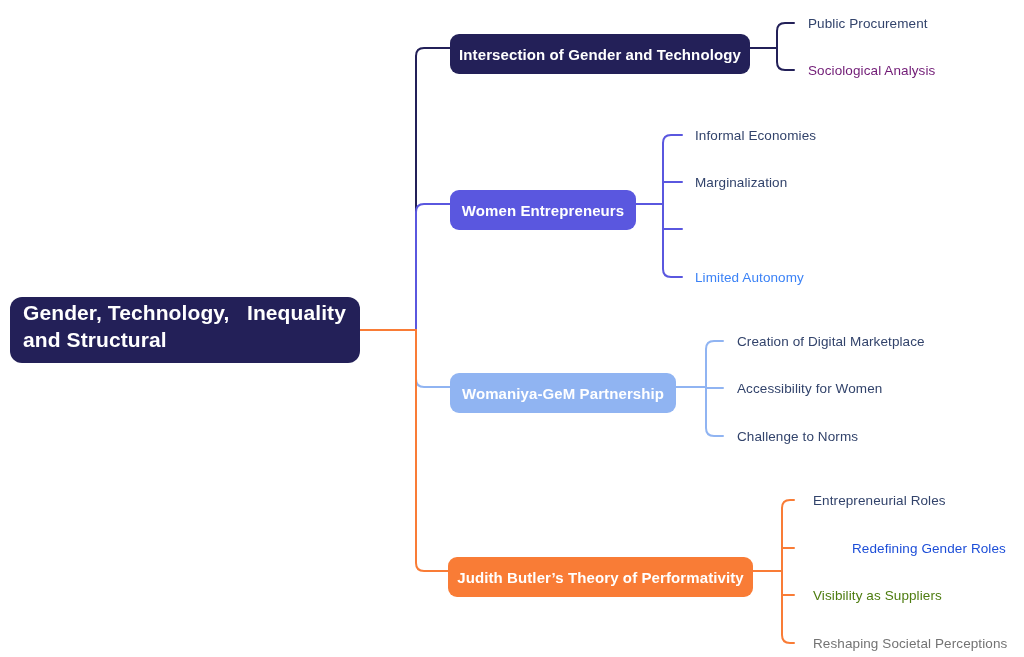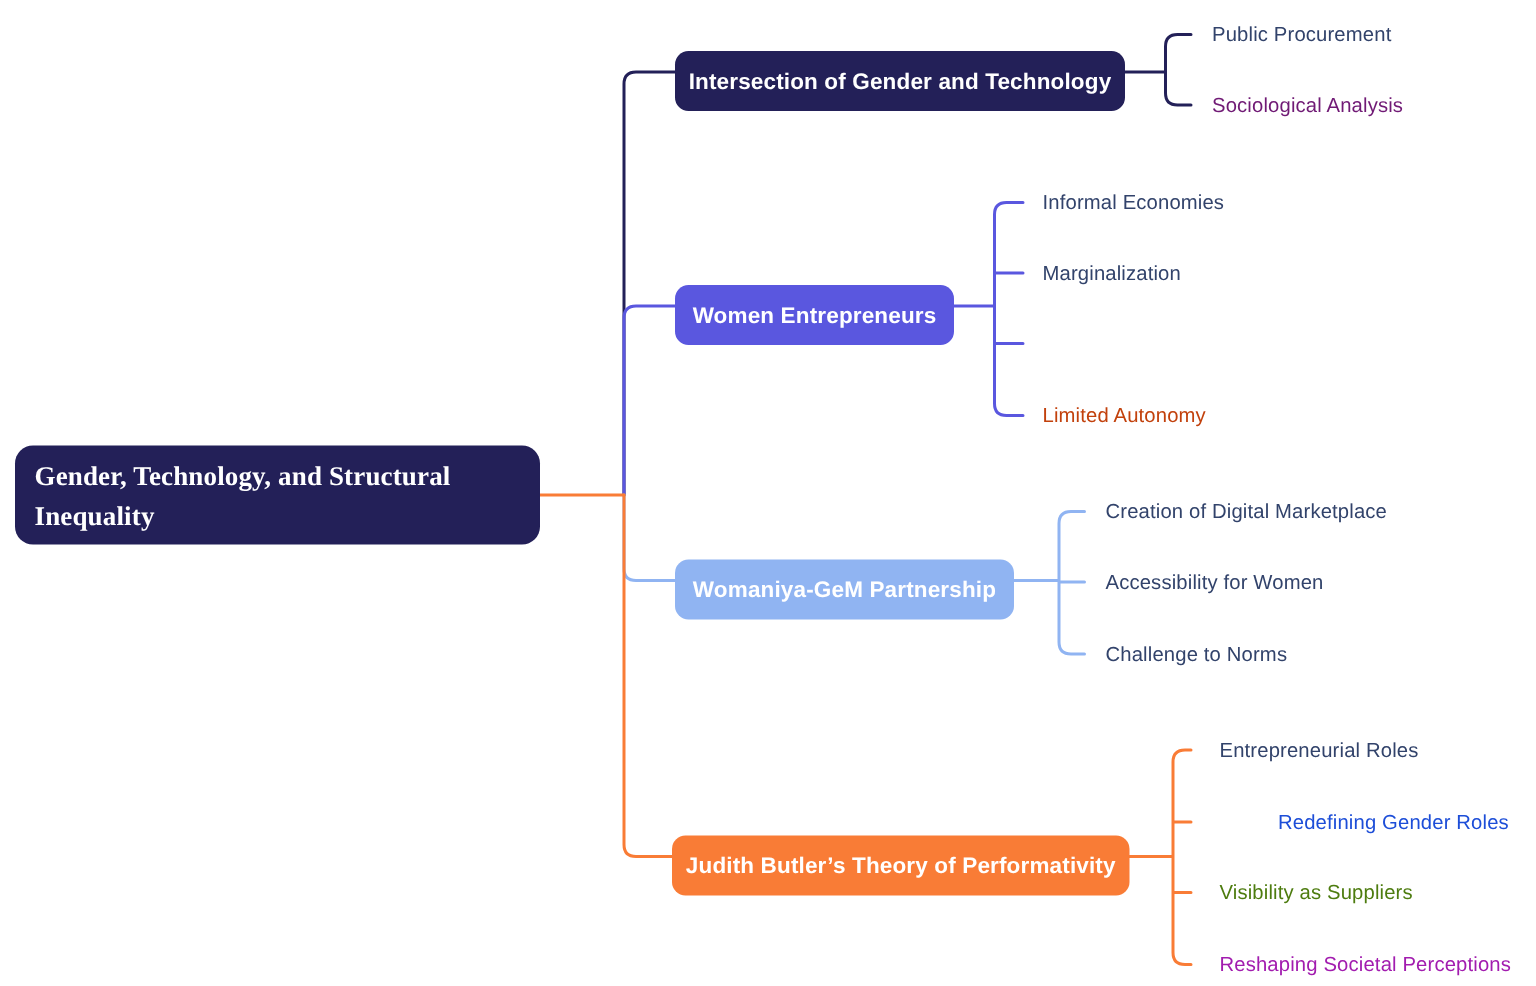--- a/index.html
+++ b/index.html
@@ -33,28 +33,27 @@
     box-sizing: border-box;
     color: #ffffff;
   }
   .root-node {
     left: 10px;
     top: 297px;
     width: 350px;
     height: 66px;
     border-radius: 12px;
     display: flex;
-    flex-direction: column;
+    flex-direction: row;
     justify-content: center;
     padding: 2px 14px 0 13px;
-    font-size: 18px;
+    font-size: 21px;
     font-weight: 700;
     line-height: 27px;
     letter-spacing: 0.1px;
-    font-family: Liberation Serif, serif;
   }
   .branch-node {
     height: 40px;
     border-radius: 9px;
     display: flex;
     align-items: center;
     justify-content: center;
     font-size: 15px;
     font-weight: 700;
     letter-spacing: 0.1px;
@@ -108,24 +107,24 @@
   </div>
   <div class="node branch-node branch-4" style="background-color: rgb(249, 124, 54);">
     <span>Judith Butler’s Theory of Performativity</span>
   </div>
 
   <span class="child-label" style="left: 808px; top: 23px; color: rgb(50, 67, 107);">Public Procurement</span>
   <span class="child-label" style="left: 808px; top: 70px; color: #701a75;">Sociological Analysis</span>
 
   <span class="child-label" style="left: 695px; top: 135px; color: rgb(50, 67, 107);">Informal Economies</span>
   <span class="child-label" style="left: 695px; top: 182px; color: rgb(50, 67, 107);">Marginalization</span>
-  <span class="child-label" style="left: 695px; top: 277px; color: #c2410c;">Limited Autonomy</span>
+  <span class="child-label" style="left: 695px; top: 277px; color: #3b82f6;">Limited Autonomy</span>
 
   <span class="child-label" style="left: 737px; top: 341px; color: rgb(50, 67, 107);">Creation of Digital Marketplace</span>
   <span class="child-label" style="left: 737px; top: 388px; color: rgb(50, 67, 107);">Accessibility for Women</span>
   <span class="child-label" style="left: 737px; top: 436px; color: rgb(50, 67, 107);">Challenge to Norms</span>
 
   <span class="child-label" style="left: 813px; top: 500px; color: rgb(50, 67, 107);">Entrepreneurial Roles</span>
   <span class="child-label" style="left: 852px; top: 548px; color: #1d4ed8;">Redefining Gender Roles</span>
   <span class="child-label" style="left: 813px; top: 595px; color: #4d7c0f;">Visibility as Suppliers</span>
-  <span class="child-label" style="left: 813px; top: 643px; color: #a21caf;">Reshaping Societal Perceptions</span>
+  <span class="child-label" style="left: 813px; top: 643px; color: #737373;">Reshaping Societal Perceptions</span>
 
 </div>
 
 </body></html>

